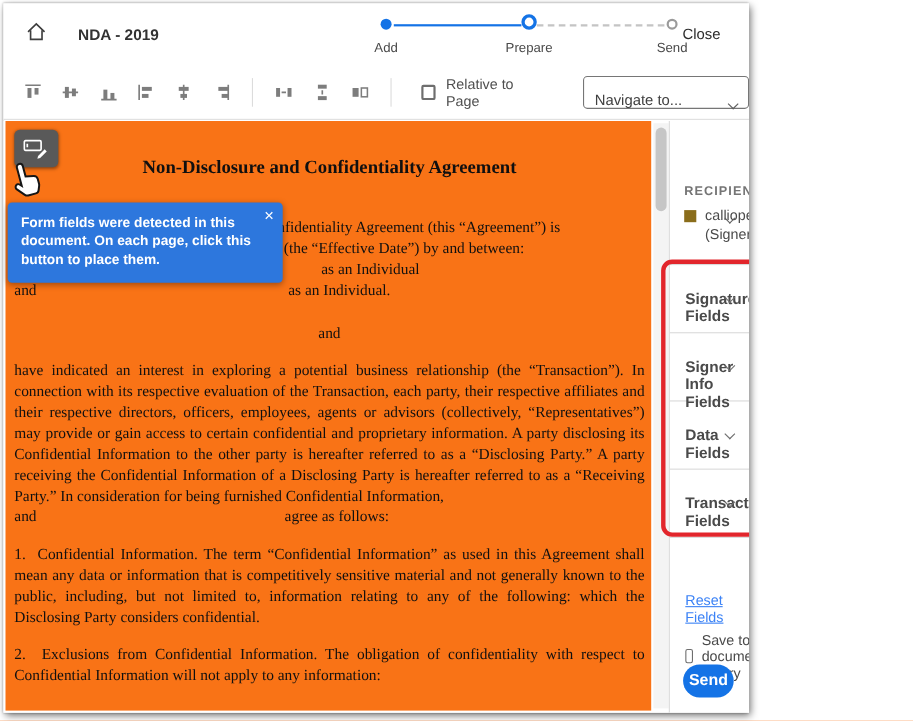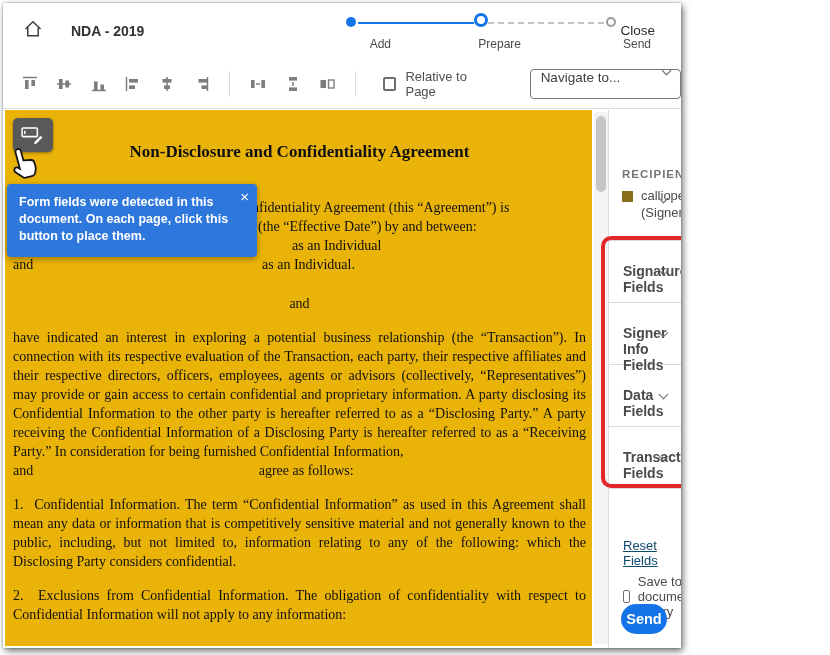--- a/index.html
+++ b/index.html
@@ -10,45 +10,45 @@
   
   .topbar { position:absolute; left:0; top:0; right:0; height:56px; background:#fff; }
   .homebtn { position:absolute; left:20px; top:16px; background:none; border:none; cursor:pointer; }
   .apptitle { position:absolute; left:68px; top:20px; font-size:14px; font-weight:bold; color:#323232; }
   .close { position:absolute; right:26px; top:20px; font-size:13.5px; color:#2c2c2c; text-decoration:none; cursor:pointer; }
 
   .stepper { position:absolute; left:328px; top:12px; width:300px; height:40px; }
   .stepline { position:absolute; top:7px; height:0; }
   .stepline.solid { left:27px; width:116px; border-top:2px solid #1473E6; }
   .stepline.dashed { left:157px; width:116px; border-top:2px dashed #c4c4c4; }
-  .step { position:absolute; top:0; width:80px; text-align:right; cursor:pointer; }
+  .step { position:absolute; top:0; width:80px; text-align:center; cursor:pointer; }
   .step .dot { display:block; margin:0 auto 7px; border-radius:50%; }
   .dot.done { width:10px; height:10px; background:#1473E6; margin-top:2px; }
   .dot.current { width:14px; height:14px; background:#fff; border:3px solid #1473E6; }
   .dot.todo { width:10px; height:10px; background:#fff; border:2px solid #9a9a9a; margin-top:2px; }
   .slabel { font-size:12px; color:#4a4a4a; }
 
   
   .toolbar { position:absolute; left:0; top:56px; right:0; height:50px; background:#fff;
              border-bottom:1px solid #dedede; display:flex; align-items:center; padding-left:10px; }
   .ticon { width:36px; height:32px; display:flex; align-items:center; justify-content:center;
            background:none; border:none; border-radius:3px; cursor:pointer; }
   .tsep { width:1px; height:26px; background:#dcdcdc; margin:0 11px; }
   .cbrow { display:flex; align-items:center; margin-left:16px; cursor:pointer; }
   .cbox { width:14px; height:14px; border:2px solid #6e6e6e; border-radius:2px; background:#fff; }
   .cblabel { margin-left:9px; font-size:13px; color:#4f4f4f; }
   .navselect { margin-left:34px; width:158px; height:30px; border:1px solid #767676; border-radius:4px;
-               display:flex; align-items:flex-start; padding:0 10px; font-size:13.5px; color:#404040; cursor:pointer; background:#fff; }
+               display:flex; align-items:flex-end; padding:0 10px; font-size:13.5px; color:#404040; cursor:pointer; background:#fff; }
   .chev { width:7px; height:7px; border-right:1.7px solid #5e5e5e; border-bottom:1.7px solid #5e5e5e;
           transform:rotate(45deg); display:inline-block; }
   .navselect .chev { margin-left:auto; margin-top:-3px; }
 
   
   .docarea { position:absolute; left:0; top:107px; width:605px; bottom:0; background:#fff; }
-  .page { position:absolute; left:2px; top:0; right:16px; bottom:2px; background:#eab308;
+  .page { position:absolute; left:2px; top:0; right:16px; bottom:2px; background:#f97316;
           font-family:"Liberation Serif", serif; font-size:14px; line-height:19px; color:#101010;
           padding:32px 6px 0 8px; }
   .doctitle { font-size:17px; font-weight:bold; text-align:center; margin-bottom:37px; }
   .il1 { margin-left:239px; }
   .il2 { margin-left:245px; }
   .il3 { margin-left:279px; }
   .il4 { position:relative; }
   .il4 .part2 { position:absolute; left:249px; top:0; }
   .andcenter { text-align:center; margin:20px 0 15px; }
   .bodypara { text-align:justify; }
@@ -86,21 +86,21 @@
   .recipient .chev { position:absolute; right:6px; top:7px; border-color:#5e5e5e; }
 
   .sections { position:absolute; left:0; right:0; top:130px; border-top:1px solid #dadada; }
   .secrow { height:62px; border-bottom:1px solid #dadada; position:relative; cursor:pointer; }
   .seclabel { position:absolute; left:14px; top:22px; font-size:14px; font-weight:bold; color:#4a4a4a; }
   .secrow .chev { position:absolute; right:14px; top:26px; border-color:#6e6e6e; }
 
   .redbox { position:absolute; left:-8px; top:126px; width:224px; height:252px; border:4px solid #e2262c;
             border-radius:10px; pointer-events:none; z-index:5; }
 
-  .resetlink { position:absolute; left:14px; top:428px; font-size:13px; color:#0c4a6e; text-decoration:underline; cursor:pointer; }
+  .resetlink { position:absolute; left:14px; top:428px; font-size:13px; color:#3b82f6; text-decoration:underline; cursor:pointer; }
   .saverow { position:absolute; left:14px; top:464px; display:flex; align-items:center; cursor:pointer; }
   .saverow .cbox { width:13px; height:13px; border-width:1.5px; }
   .savelabel { margin-left:8px; font-size:13px; color:#4a4a4a; }
   .sendbtn { position:absolute; left:12px; right:14px; top:494px; height:30px; background:#1473E6; border:none;
              border-radius:16px; color:#fff; font-weight:bold; font-size:14.5px; cursor:pointer;
              font-family:"Liberation Sans", sans-serif; }
 </style>
 </head>
 <body>
 

